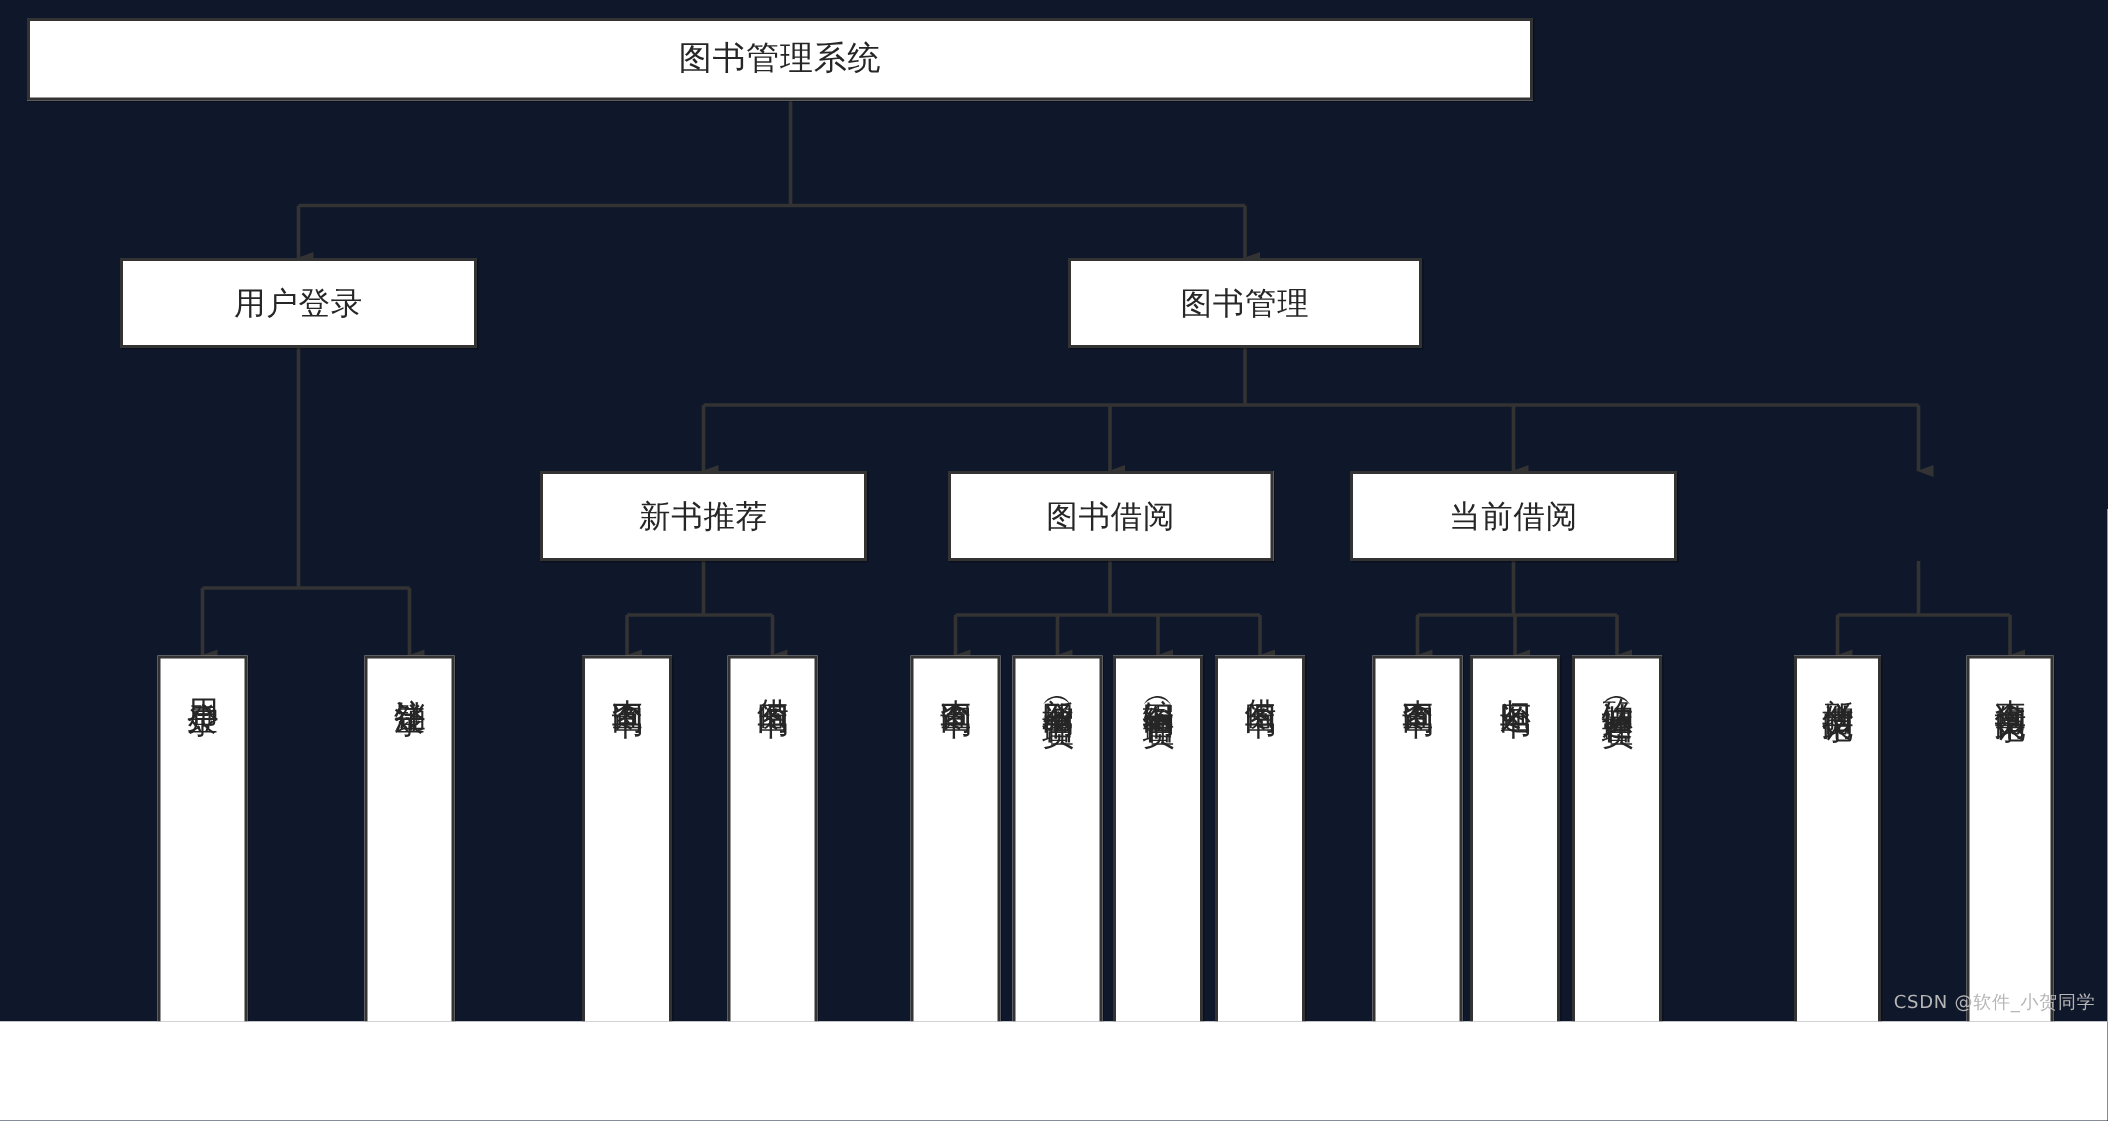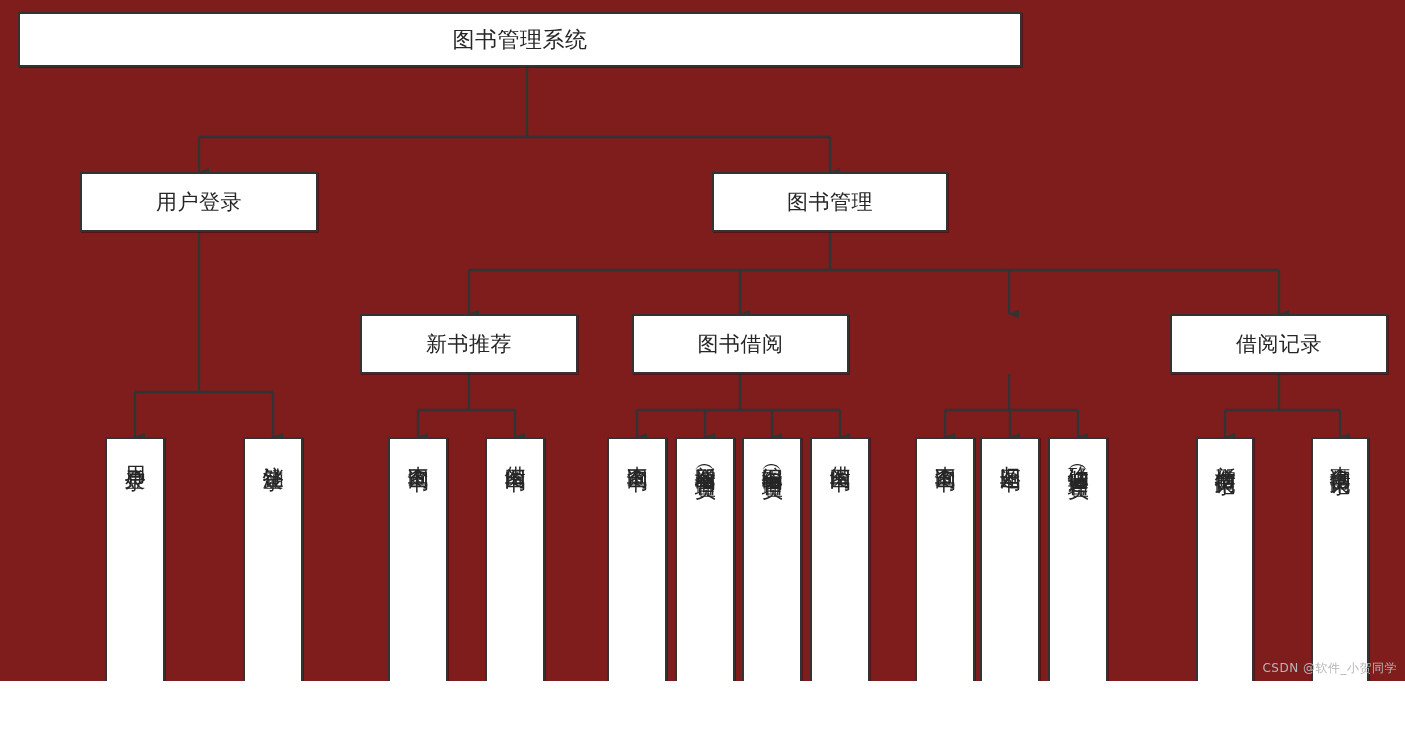--- a/index.html
+++ b/index.html
@@ -8,21 +8,21 @@
     padding: 0;
     background: #ffffff;
   }
   body {
     font-family: "DejaVu Sans", "Liberation Sans", sans-serif;
   }
   #diagram-root {
     position: relative;
     width: 1405px;
     height: 681px;
-    background: #7f1d1d;
+    background: #0f172a;
     overflow: hidden;
   }
   svg.edges {
     position: absolute;
     left: 0;
     top: 0;
     width: 1405px;
     height: 747px;
     pointer-events: none;
   }
@@ -131,22 +131,22 @@
   <div class="node level2" style="left: 712px; top: 172px; width: 236px; height: 60px;">
     <span class="label">图书管理</span>
   </div>
 
   <div class="node level3" style="left: 360px; top: 314px; width: 218px; height: 60px;">
     <span class="label">新书推荐</span>
   </div>
   <div class="node level3" style="left: 632px; top: 314px; width: 217px; height: 60px; justify-content: center;">
     <span class="label">图书借阅</span>
   </div>
-  <div class="node level3" style="left: 1170px; top: 314px; width: 218px; height: 60px;">
-    <span class="label">借阅记录</span>
+  <div class="node level3" style="left: 900px; top: 314px; width: 218px; height: 60px;">
+    <span class="label">当前借阅</span>
   </div>
 
   <div class="node vertical" style="left: 105px; top: 437px; width: 60px; height: 298px;">
     <span class="label">用户登录</span>
   </div>
   <div class="node vertical" style="left: 243px; top: 437px; width: 60px; height: 298px;">
     <span class="label">注销登录</span>
   </div>
   <div class="node vertical" style="left: 388px; top: 437px; width: 60px; height: 298px;">
     <span class="label">查询图书</span>

